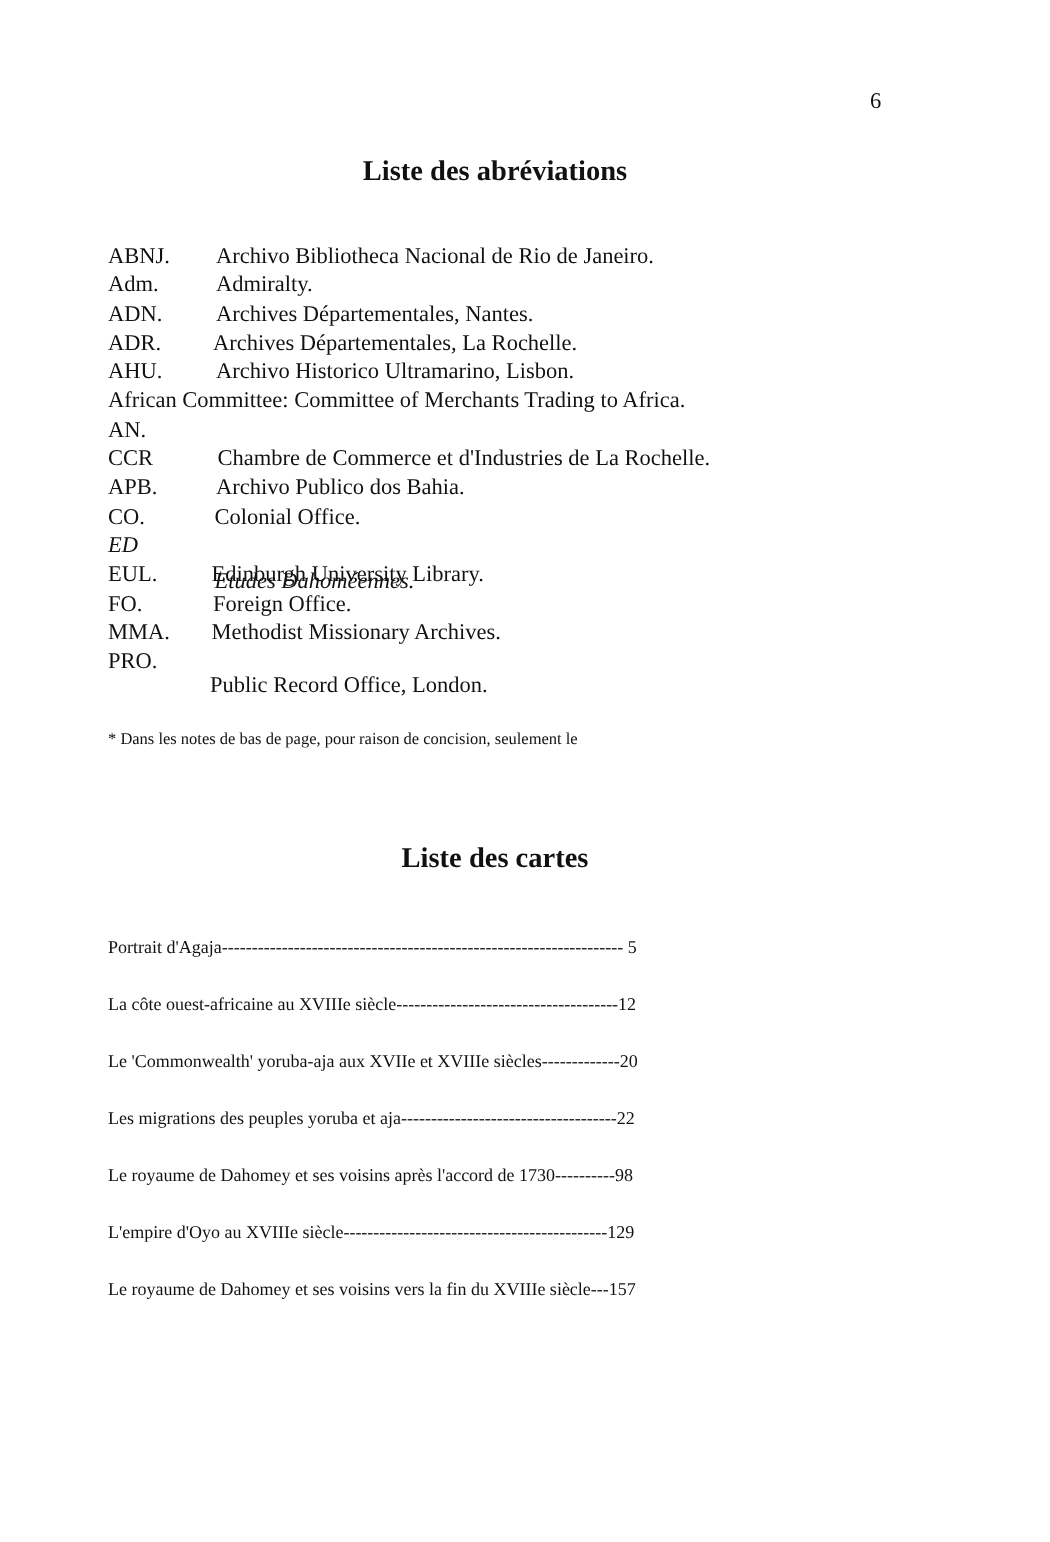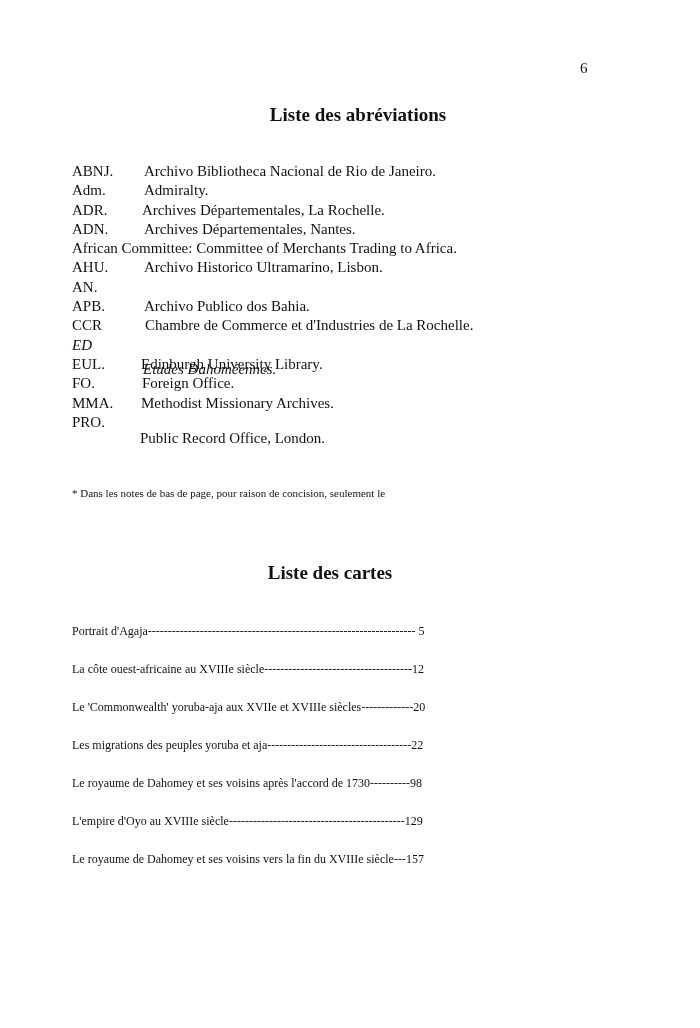--- a/index.html
+++ b/index.html
@@ -81,56 +81,60 @@
       height: 38px;
       line-height: 20px;
       white-space: nowrap;
     }
   </style>
 </head>
 <body>
 
 <div class="page-number">6</div>
 
-<h2 class="section-title" id="title-abbr" style="margin:0;padding-left:28px;">Liste des abréviations</h2>
+<h2 class="section-title" id="title-abbr" style="margin:0;">Liste des abréviations</h2>
 
 <div class="abbr-list" id="abbr-list">
     <div class="abbr-row">
       <span class="abbr-code">ABNJ.</span>
       <span class="abbr-desc" style="left: 72px;">Archivo Bibliotheca Nacional de Rio de Janeiro.</span>
     </div>
     <div class="abbr-row">
       <span class="abbr-code">Adm.</span>
       <span class="abbr-desc" style="left: 72px;">Admiralty.</span>
     </div>
     <div class="abbr-row">
-      <span class="abbr-code">ADR.</span>
-      <span class="abbr-desc" style="left: 70px;">Archives Départementales, La Rochelle.</span>
-    </div>
-    <div class="abbr-row">
       <span class="abbr-code">ADN.</span>
       <span class="abbr-desc" style="left: 72px;">Archives Départementales, Nantes.</span>
     </div>
     <div class="abbr-row">
-      <span class="abbr-full">African Committee: Committee of Merchants Trading to Africa.</span>
+      <span class="abbr-code">ADR.</span>
+      <span class="abbr-desc" style="left: 70px;">Archives Départementales, La Rochelle.</span>
     </div>
     <div class="abbr-row">
       <span class="abbr-code">AHU.</span>
       <span class="abbr-desc" style="left: 72px;">Archivo Historico Ultramarino, Lisbon.</span>
     </div>
     <div class="abbr-row">
+      <span class="abbr-full">African Committee: Committee of Merchants Trading to Africa.</span>
+    </div>
+    <div class="abbr-row">
       <span class="abbr-code">AN.</span>
+    </div>
+    <div class="abbr-row">
+      <span class="abbr-code">CCR</span>
+      <span class="abbr-desc" style="left: 73px;">Chambre de Commerce et d'Industries de La Rochelle.</span>
     </div>
     <div class="abbr-row">
       <span class="abbr-code">APB.</span>
       <span class="abbr-desc" style="left: 72px;">Archivo Publico dos Bahia.</span>
     </div>
     <div class="abbr-row">
-      <span class="abbr-code">CCR</span>
-      <span class="abbr-desc" style="left: 73px;">Chambre de Commerce et d'Industries de La Rochelle.</span>
+      <span class="abbr-code">CO.</span>
+      <span class="abbr-desc" style="left: 71px;">Colonial Office.</span>
     </div>
     <div class="abbr-row italic">
       <span class="abbr-code">ED</span>
       <span class="abbr-desc" style="left: 71px; margin-top: 24px;">Etudes Dahoméennes.</span>
     </div>
     <div class="abbr-row">
       <span class="abbr-code">EUL.</span>
       <span class="abbr-desc" style="left: 69px;">Edinburgh University Library.</span>
     </div>
     <div class="abbr-row">

